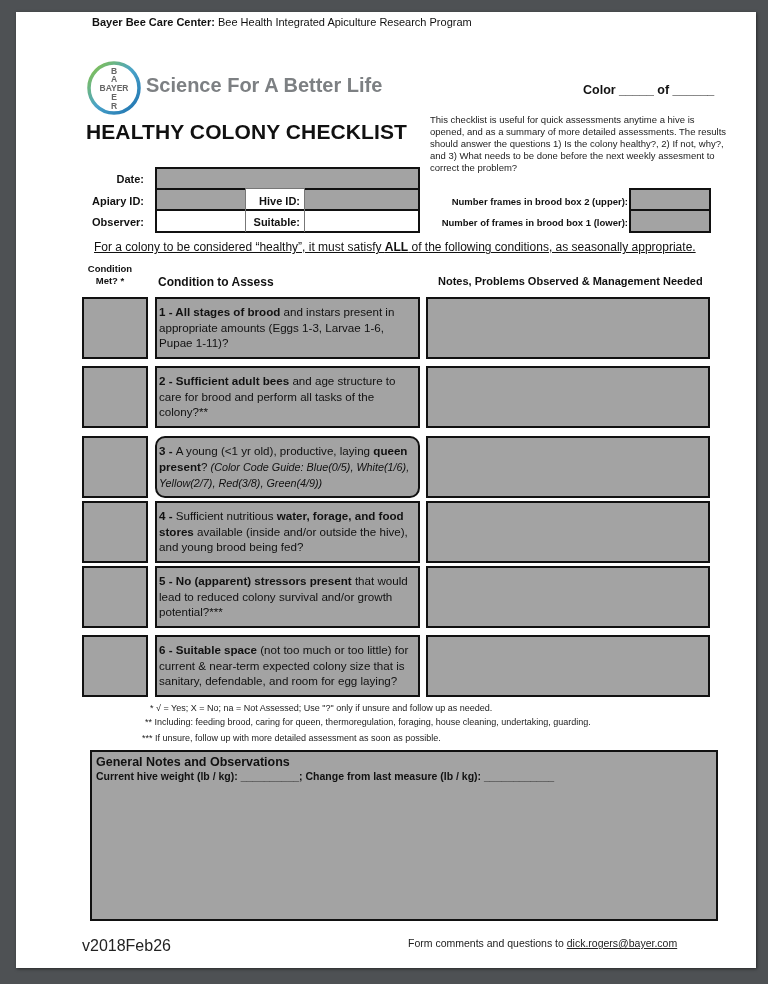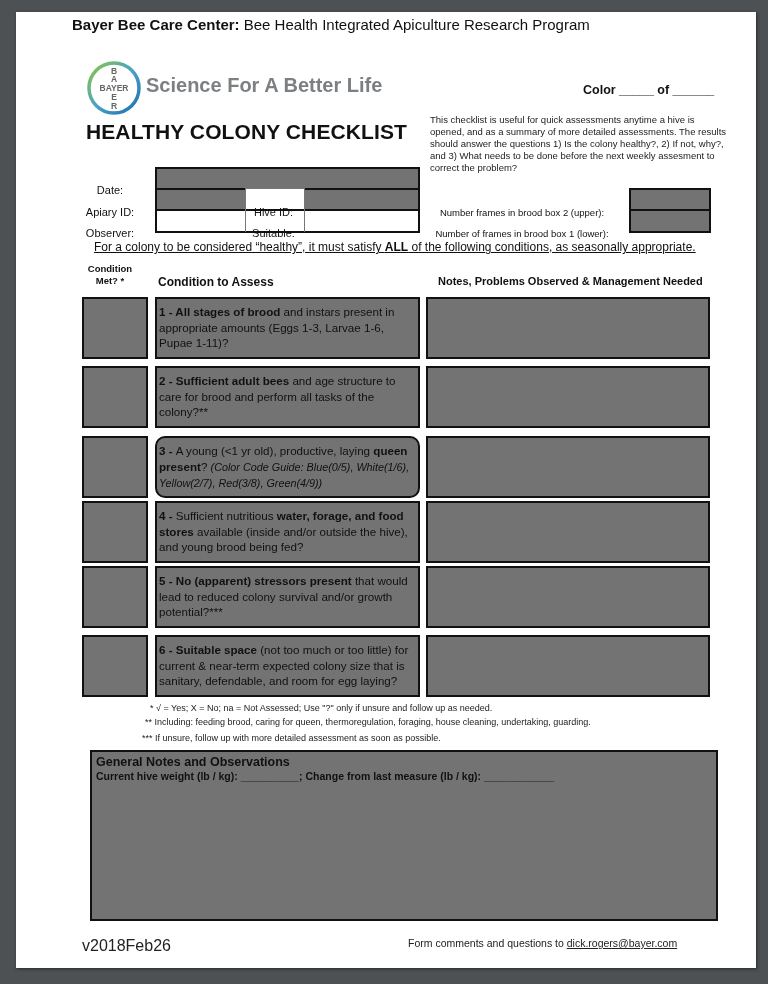--- a/index.html
+++ b/index.html
@@ -5,30 +5,30 @@
   html, body { margin:0; padding:0; }
   body {
     width:768px; height:984px; background:#4e5154; position:relative; overflow:hidden;
     font-family:"Liberation Sans", sans-serif; color:#111;
   }
   .sheet {
     position:absolute; left:16px; top:12px; width:740px; height:956px;
     background:#fff; box-shadow:1px 1px 3px rgba(0,0,0,0.5);
   }
   .abs { position:absolute; }
-  .hdr-title { left:56px; top:4px; font-size:15px; white-space:nowrap; }
+  .hdr-title { left:76px; top:4px; font-size:11px; white-space:nowrap; }
   .hdr-title b { font-weight:bold; }
   .logo { left:70px; top:48px; width:56px; height:56px; }
   .slogan { left:130px; top:62px; font-size:20px; font-weight:bold; color:#7d8083; white-space:nowrap; }
   .pageof { left:567px; top:71px; font-size:12.5px; font-weight:bold; white-space:nowrap; }
   .bigtitle { left:70px; top:108px; font-size:21px; font-weight:bold; white-space:nowrap; letter-spacing:0.1px; }
   .intro { left:414px; top:102px; width:300px; font-size:9.5px; line-height:12px; color:#222; }
 
-  .lbl { font-size:11px; font-weight:normal; text-align:center; white-space:nowrap;margin-top:11px; }
-  .box { border:2px solid #111; box-sizing:border-box; background:#737373; }
+  .lbl { font-size:11px; font-weight:bold; text-align:right; white-space:nowrap; }
+  .box { border:2px solid #111; box-sizing:border-box; background:#a3a3a3; }
   .thinbox { border:1px solid #777; box-sizing:border-box; }
 
   .rule { left:78px; top:228px; font-size:12px; text-decoration:underline; white-space:nowrap; color:#111; }
   .rule b { font-weight:bold; }
 
   .col-h1 { left:66px; top:251px; font-size:9.5px; font-weight:bold; line-height:12px; text-align:center; width:56px; }
   .col-h2 { left:142px; top:263px; font-size:12px; font-weight:bold; }
   .col-h3 { left:414px; top:263px; font-size:11px; font-weight:bold; white-space:nowrap;padding-left:8px; }
 
   .row-met { left:66px; width:66px; height:62px; }

